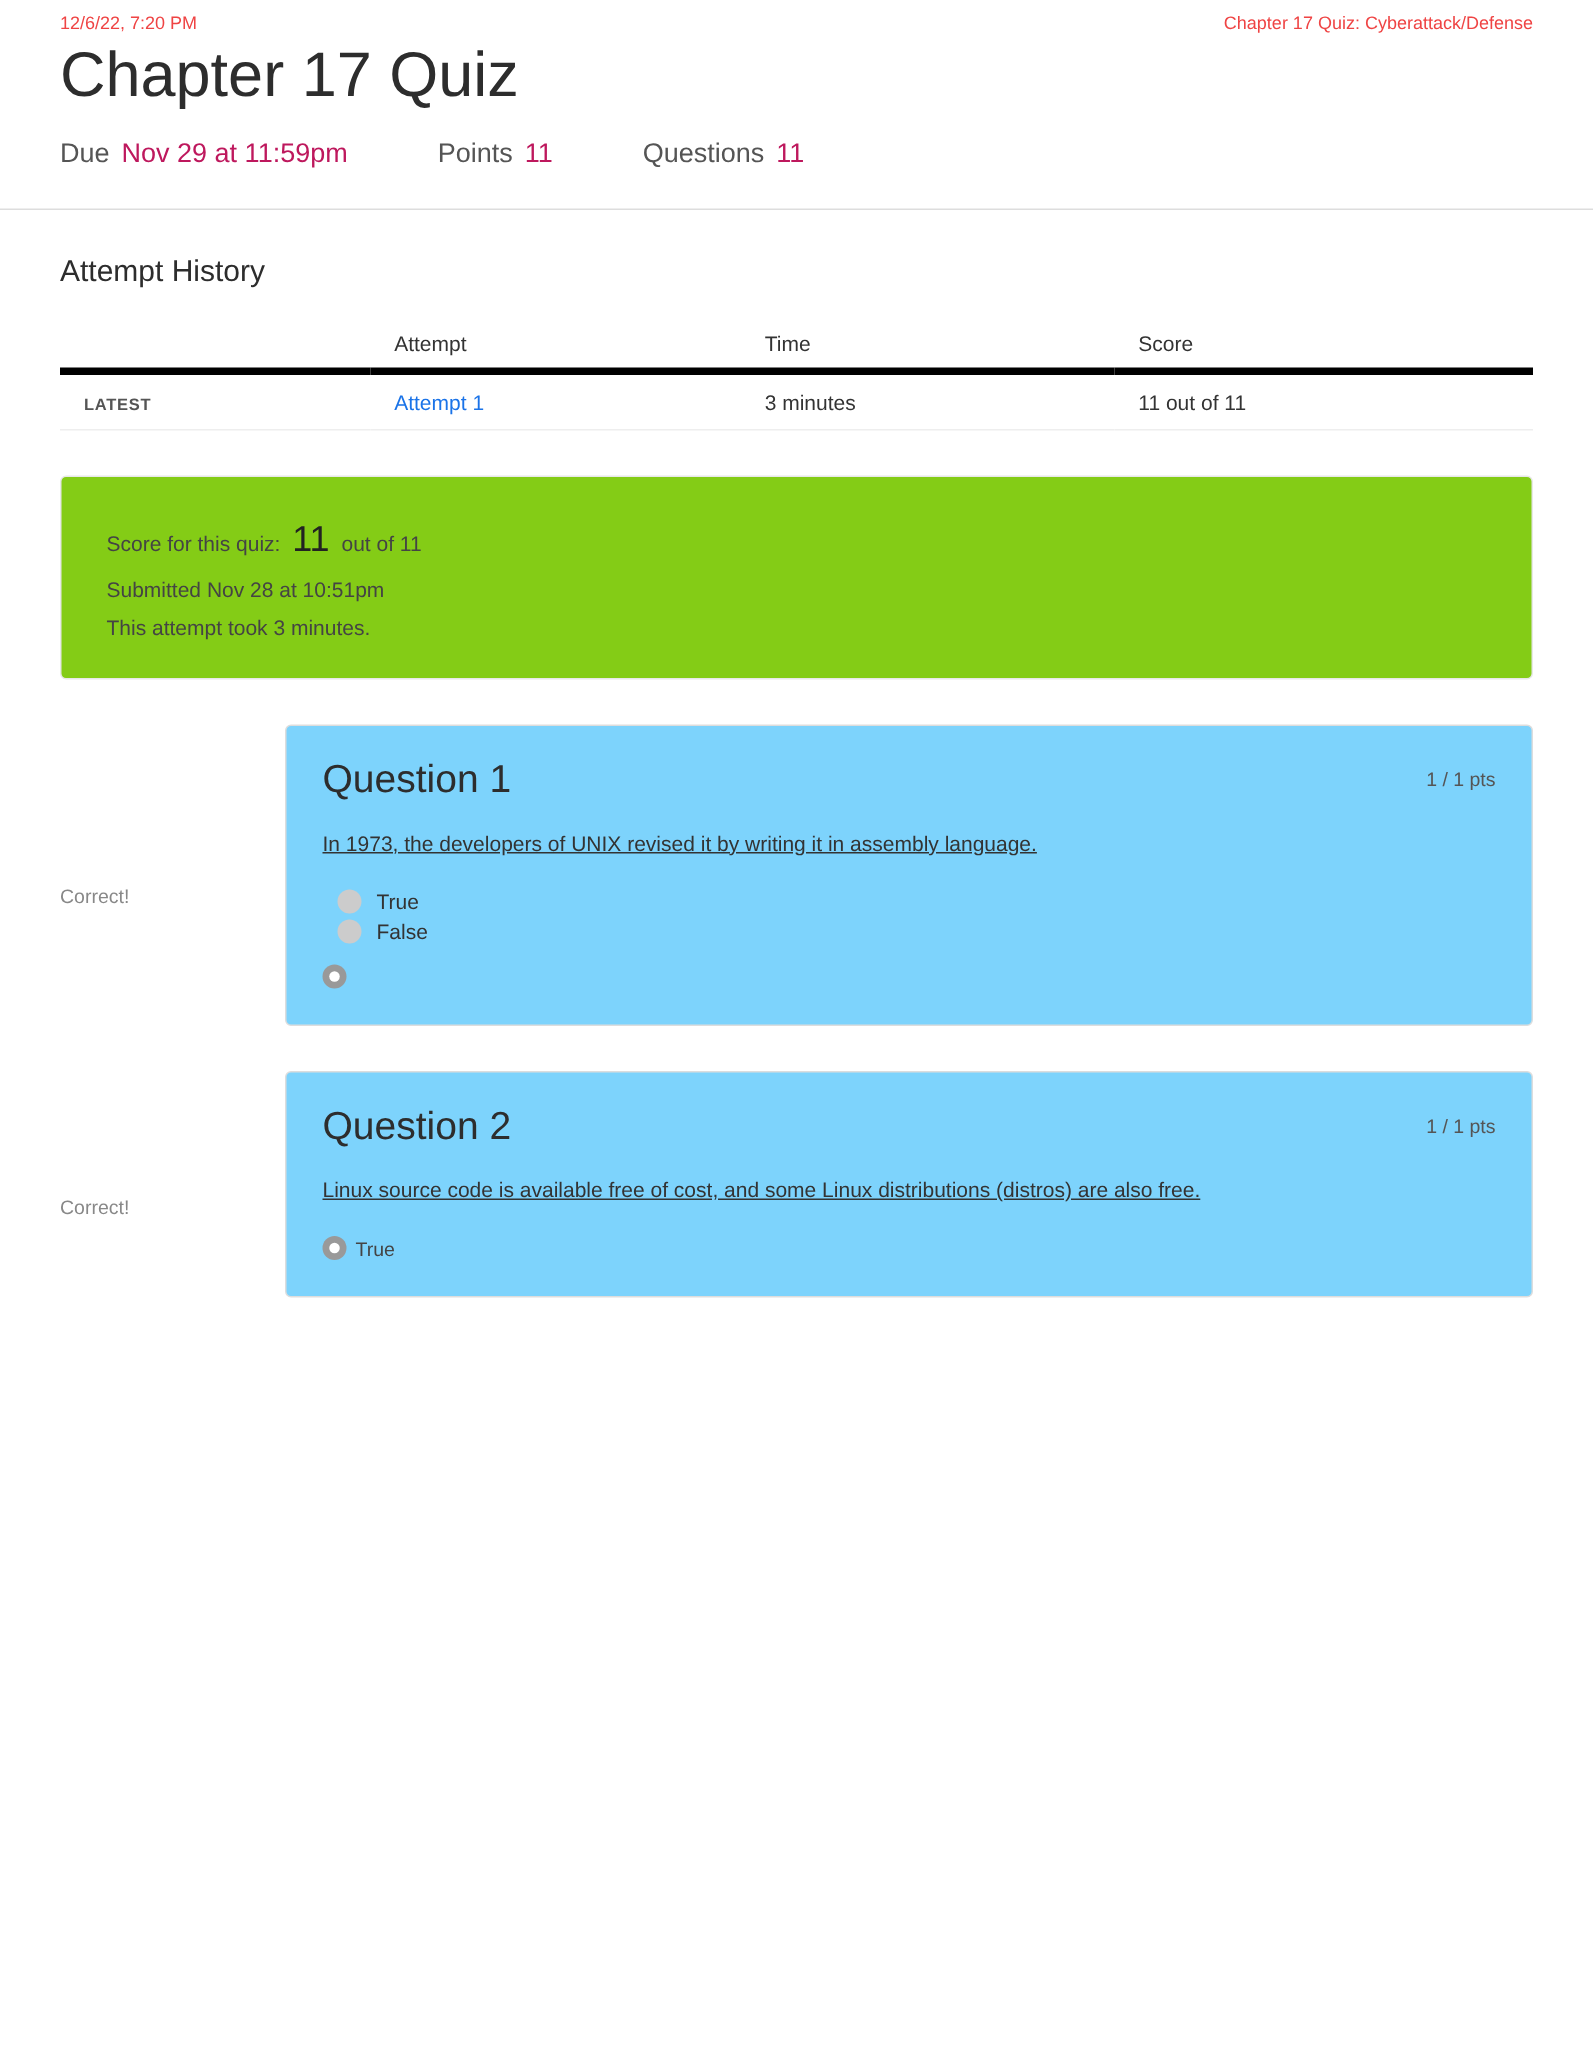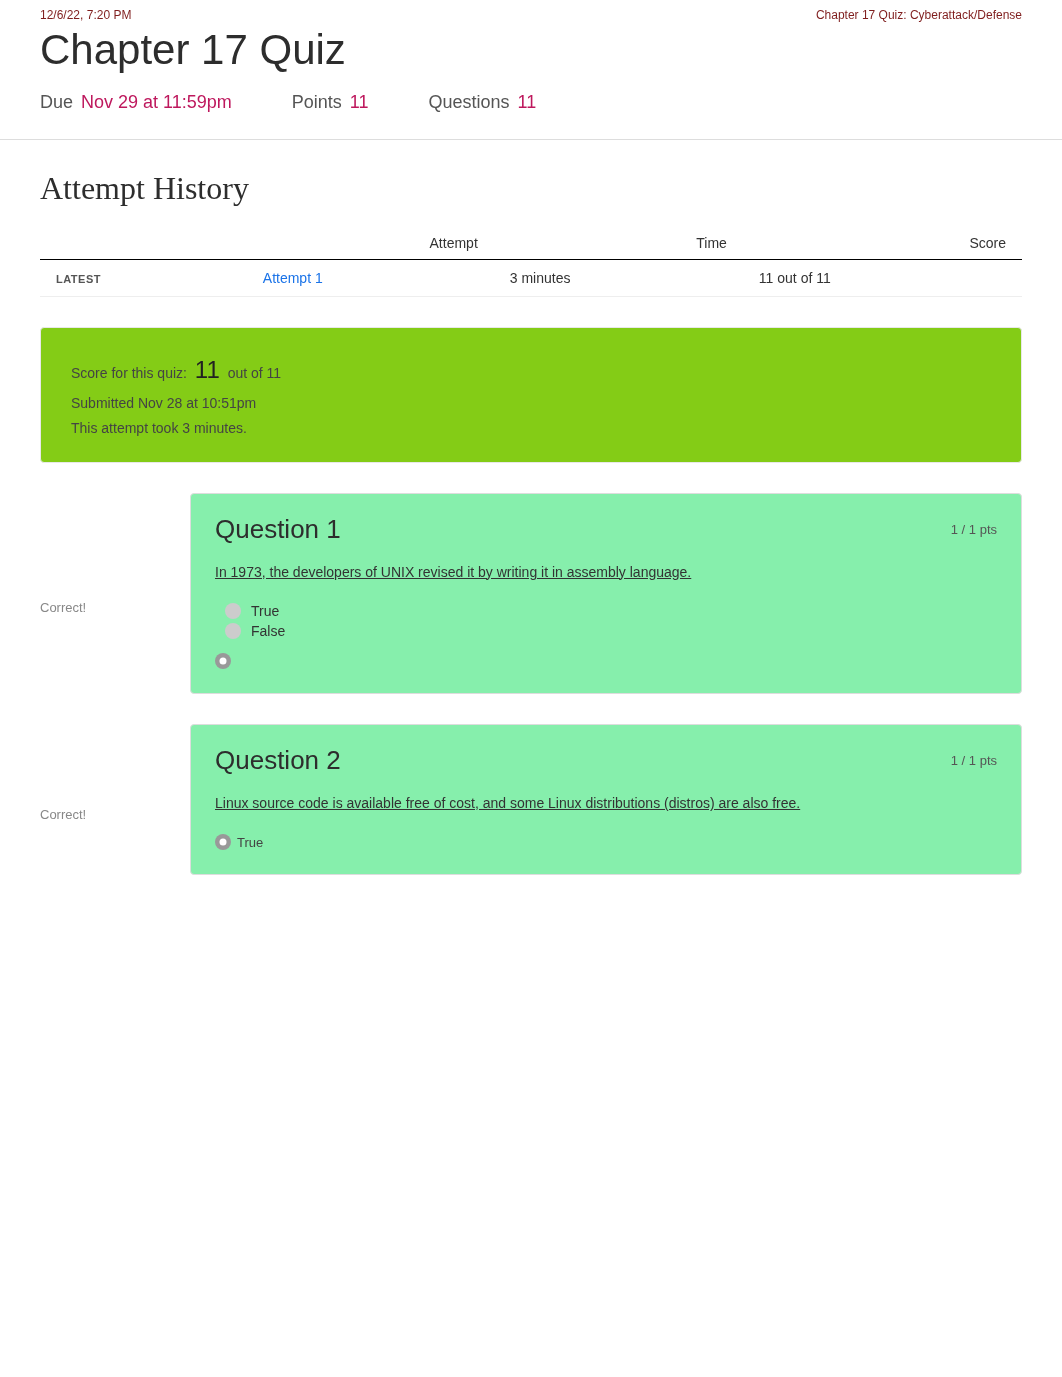--- a/index.html
+++ b/index.html
@@ -15,21 +15,21 @@
       background: #fff;
       width: 1062px;
       min-height: 1377px;
     }
 
     .top-bar {
       display: flex;
       justify-content: space-between;
       padding: 8px 40px 4px 40px;
       font-size: 12px;
-      color: #7f1d1d;
+      color: #ef4444;
     }
 
     .page-header {
       padding: 0 40px 20px 40px;
       border-bottom: 1px solid #ddd;
     }
 
     .page-title {
       font-size: 42px;
       font-weight: 300;
@@ -57,39 +57,38 @@
     .meta-value {
       color: #be185d;
       font-weight: 500;
     }
 
     .section {
       padding: 30px 40px 20px 40px;
     }
 
     .section-title {
-      font-size: 32px;
+      font-size: 20px;
       font-weight: 300;
       color: #2d2d2d;
       margin-bottom: 20px;
-      font-family: Liberation Serif, serif;
     }
 
     .attempt-table {
       width: 100%;
       border-collapse: collapse;
       font-size: 14px;
     }
 
     .attempt-table th {
-      text-align: right;
+      text-align: left;
       padding: 8px 16px;
       font-weight: 500;
       color: #333;
-      border-bottom: 1px solid #000000;
+      border-bottom: 5px solid #000000;
     }
 
     .attempt-table td {
       padding: 10px 16px;
       border-bottom: 1px solid #eee;
       color: #333;
     }
 
     .latest-badge {
       font-size: 11px;
@@ -139,21 +138,21 @@
     .correct-label {
       font-size: 13px;
       color: #888;
       margin-top: 29px;
     }
 
     .question-content {
       flex: 1;
       border: 1px solid #ddd;
       border-radius: 4px;
-      background: #86efac;
+      background: #7dd3fc;
       padding: 20px 24px 24px 24px;
     }
 
     .question-header {
       display: flex;
       justify-content: space-between;
       align-items: flex-start;
       margin-bottom: 16px;
     }
 

